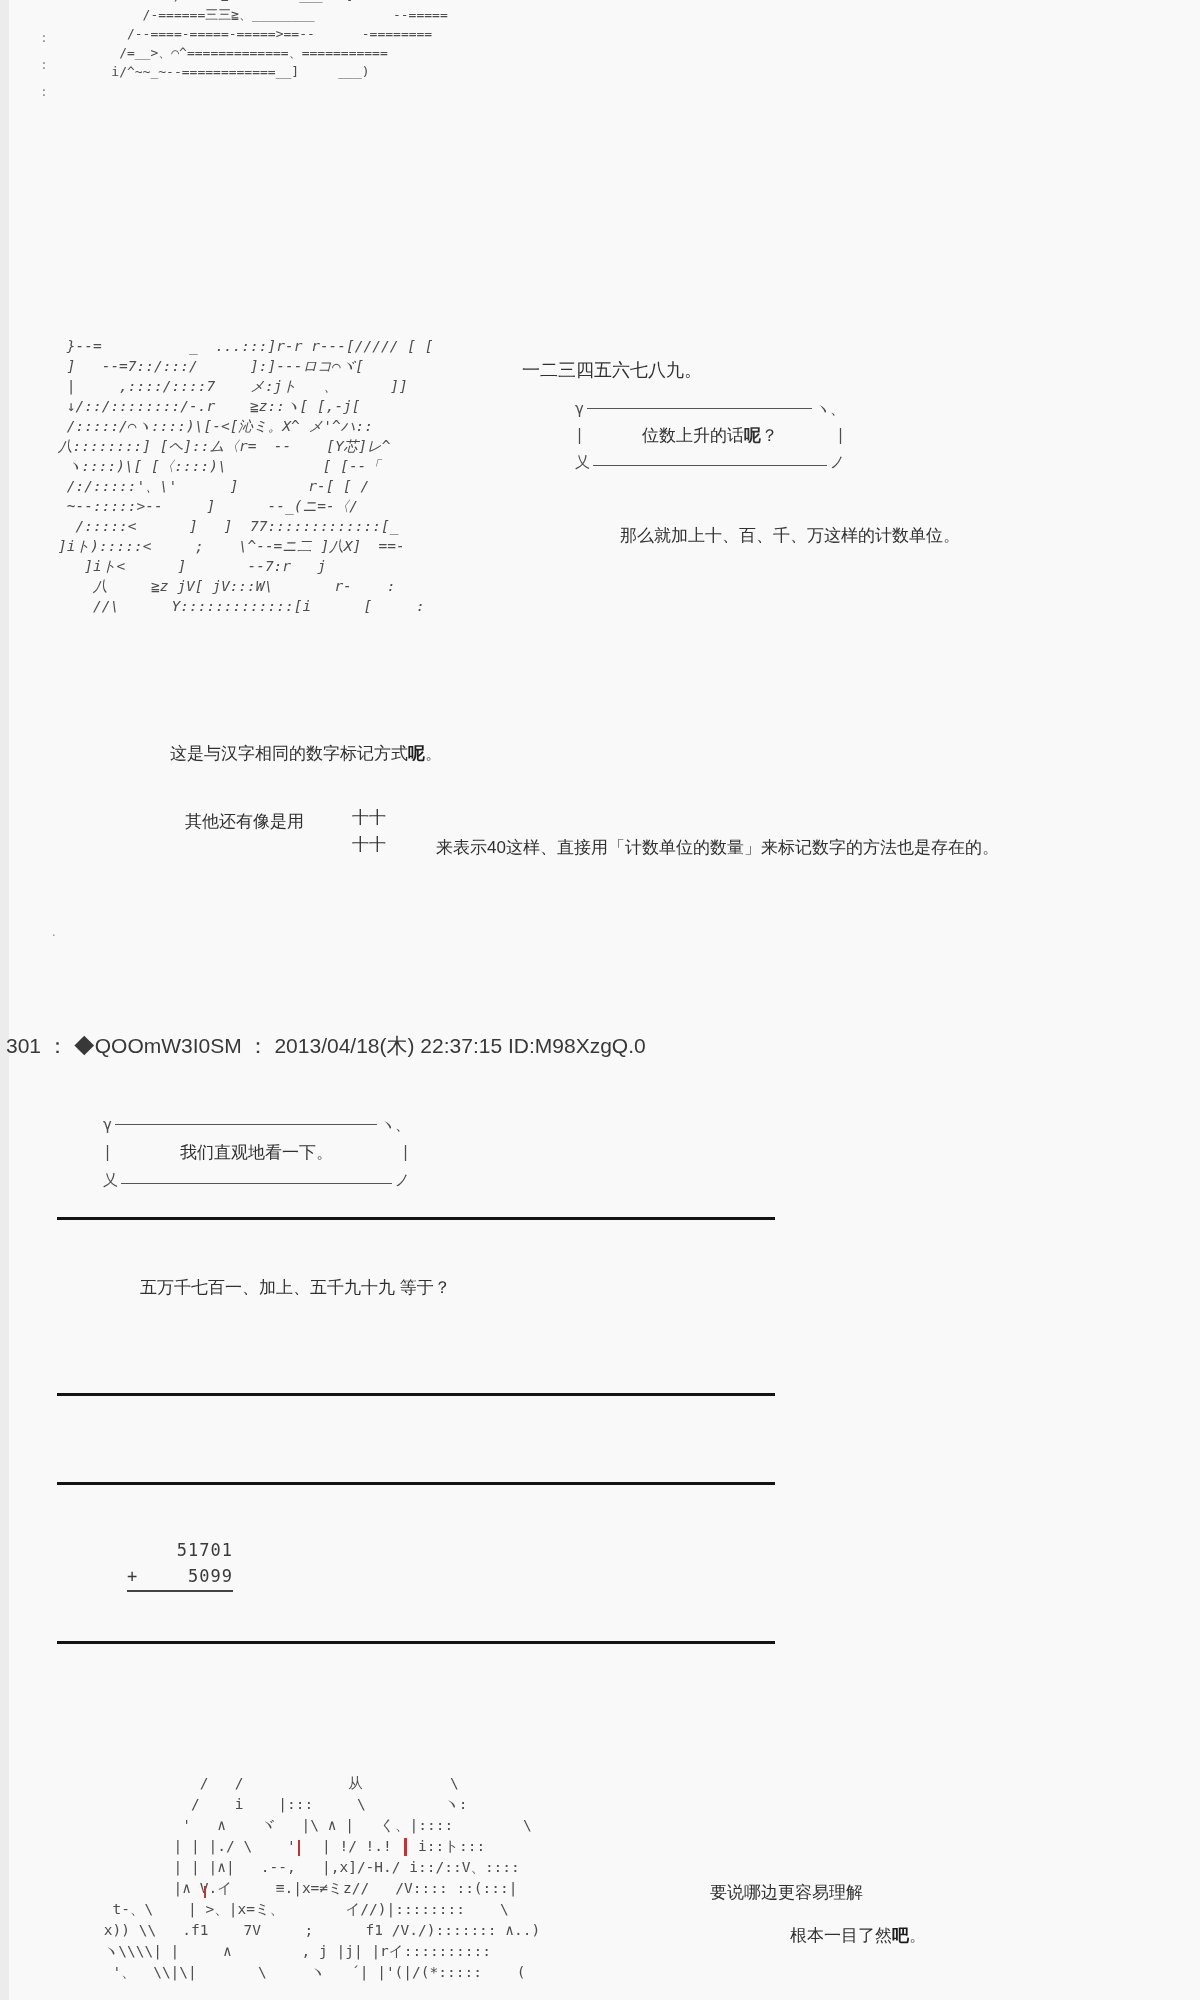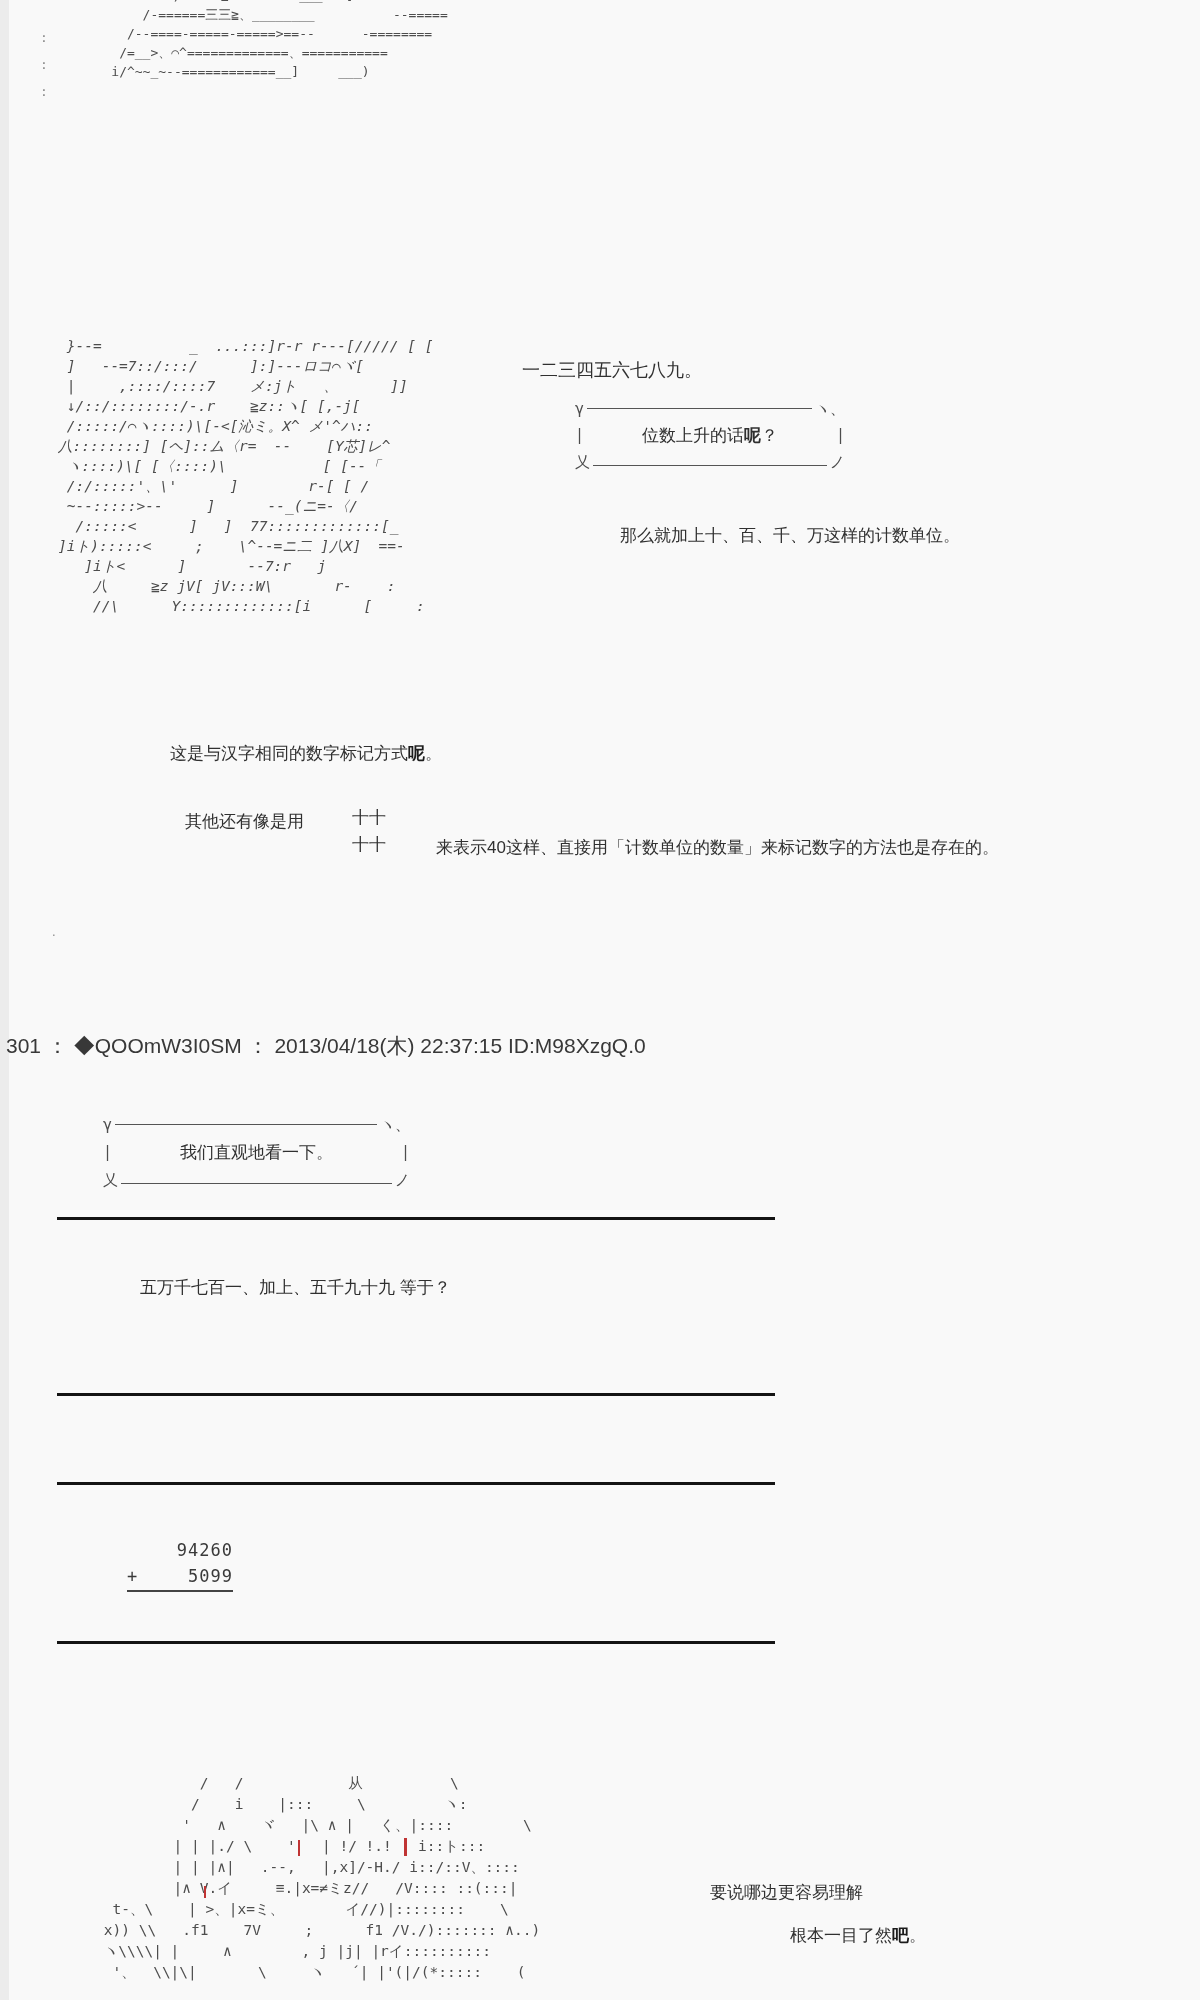--- a/index.html
+++ b/index.html
@@ -129,21 +129,21 @@
 
   <div class="txt" style="left:124px;top:1276px;font-size:17px;margin-left:16px;">五万千七百一、加上、五千九十九 等于？</div>
 
 
   <div class="divider" style="top:1393px;"></div>
   <div class="divider" style="top:1482px;"></div>
 
   <div class="math" style="left:127px;top:1537px;">
     <div class="mrow">
       <span class="mop"></span>
-      <span class="mnum">94260</span>
+      <span class="mnum">51701</span>
     </div>
     <div class="mrow">
       <span class="mop">+</span>
       <span class="mnum">5099</span>
     </div>
     <div class="m-underline"></div>
   </div>
 
   <div class="divider" style="top:1641px;"></div>
 

